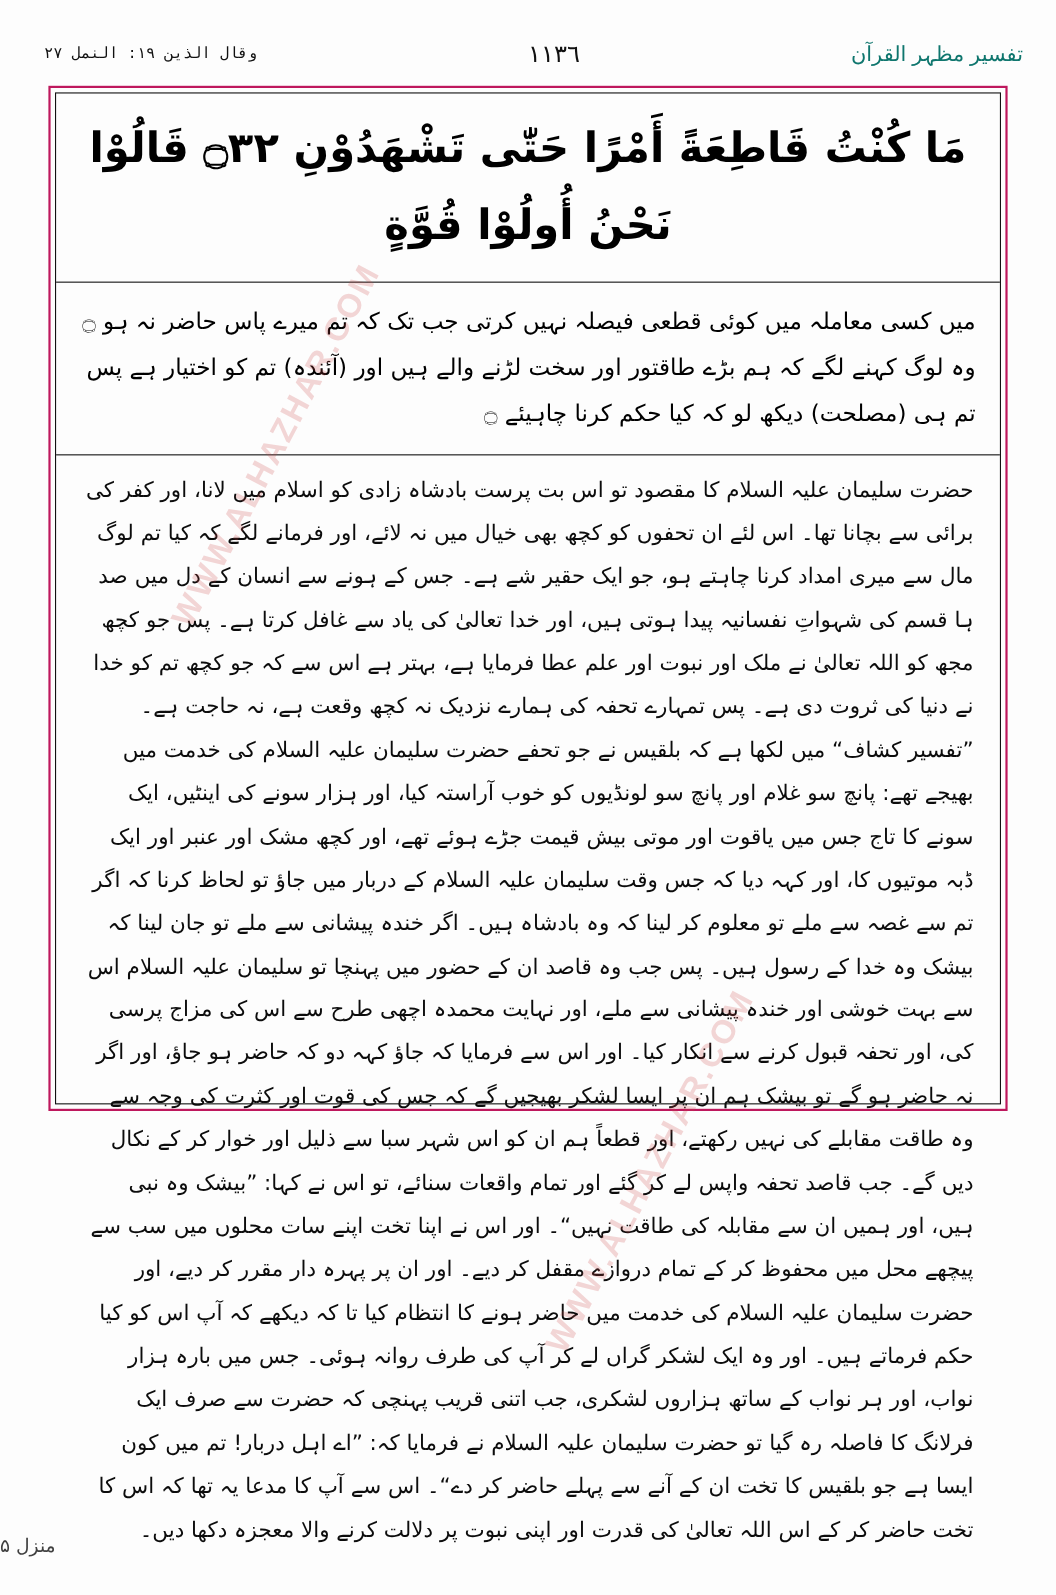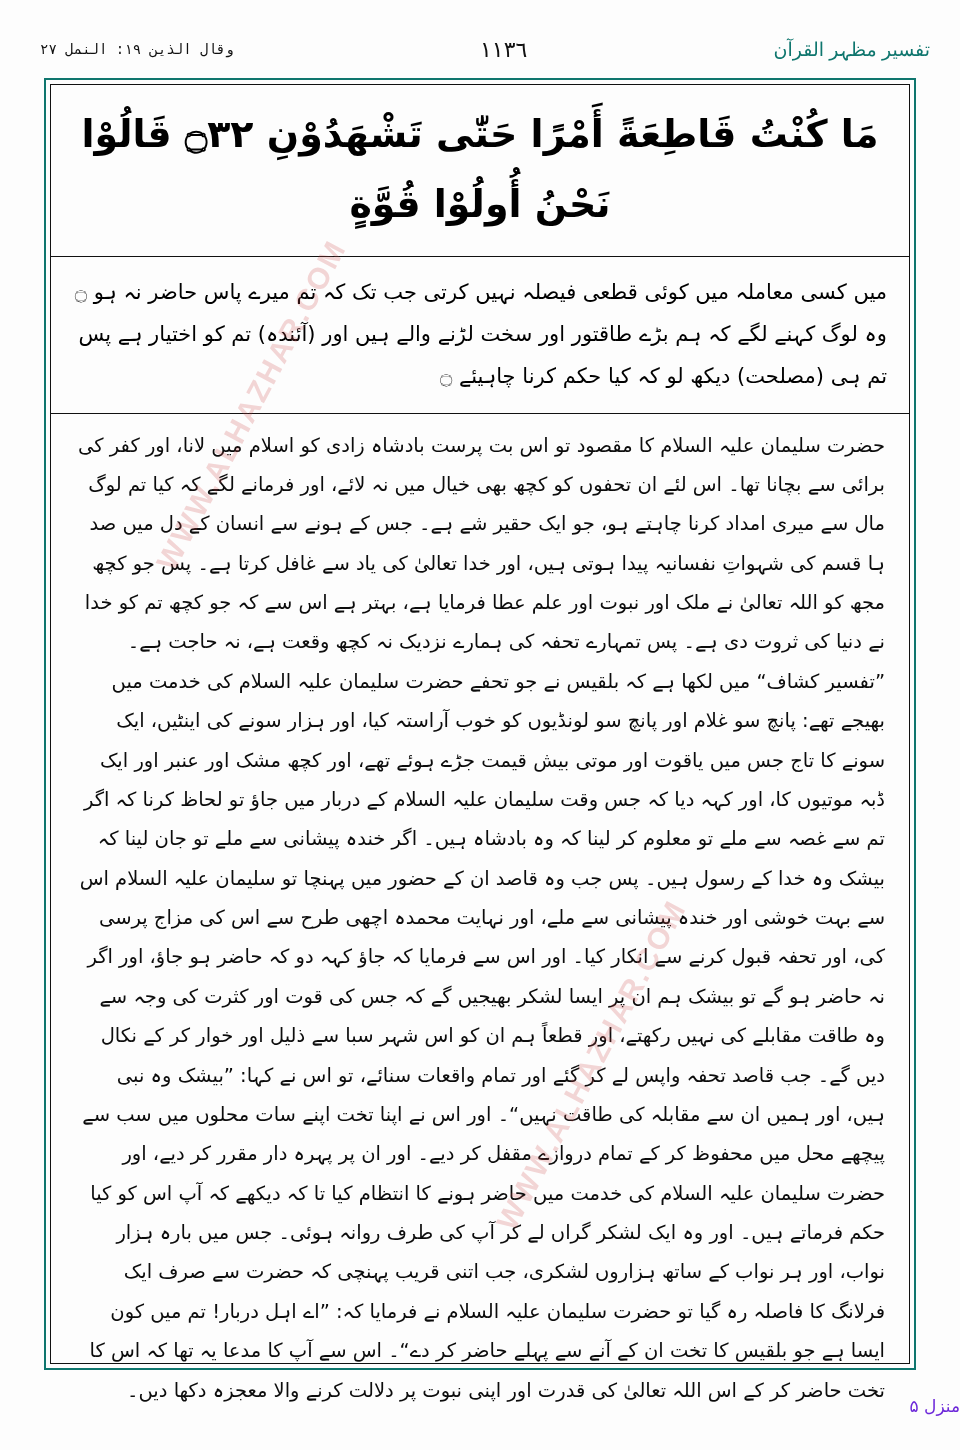--- a/index.html
+++ b/index.html
@@ -74,22 +74,22 @@
     color: #111;
     letter-spacing: 1px;
   }
 
   
   .frame {
     position: absolute;
     top: 78px;
     left: 44px;
     width: 872px;
-    height: 1292px;
-    border: 2px solid #0f766e;
+    height: 932px;
+    border: 2px solid #be185d;
     box-sizing: border-box;
     background: transparent;
   }
   .frame-inner {
     position: absolute;
     top: 4px;
     left: 4px;
     right: 4px;
     bottom: 4px;
     border: 1px solid #111;
@@ -129,24 +129,24 @@
     padding: 12px 24px 14px 24px;
     color: #0c0c0c;
   }
 
   
   .footer {
     position: absolute;
     bottom: 34px;
     left: 0;
     right: 0;
-    text-align: right;
+    text-align: left;
     font-size: 17px;
     font-family: "DejaVu Sans", sans-serif;
-    color: #6d28d9;
+    color: #404040;
     margin-top: 20px;
   }
 </style>
 </head>
 <body>
 
 <div class="page">
 
   <div class="header">
     <div class="header-right">تفسیر مظہر القرآن</div>

